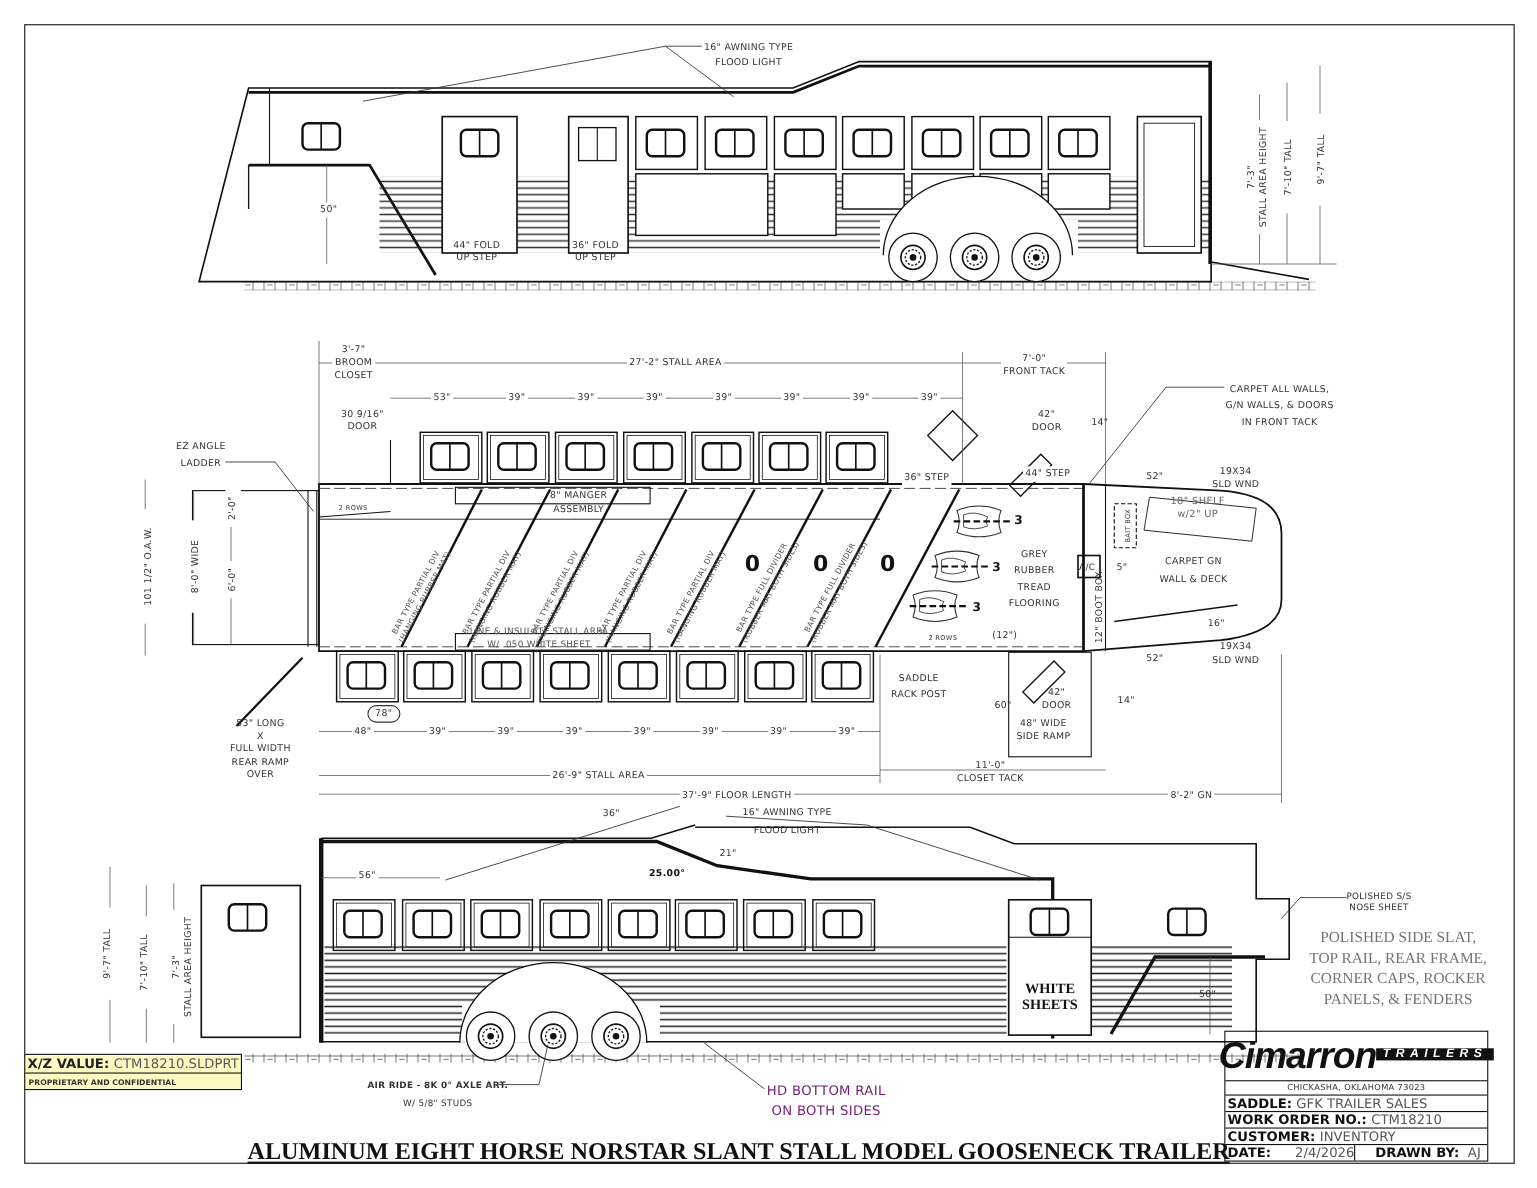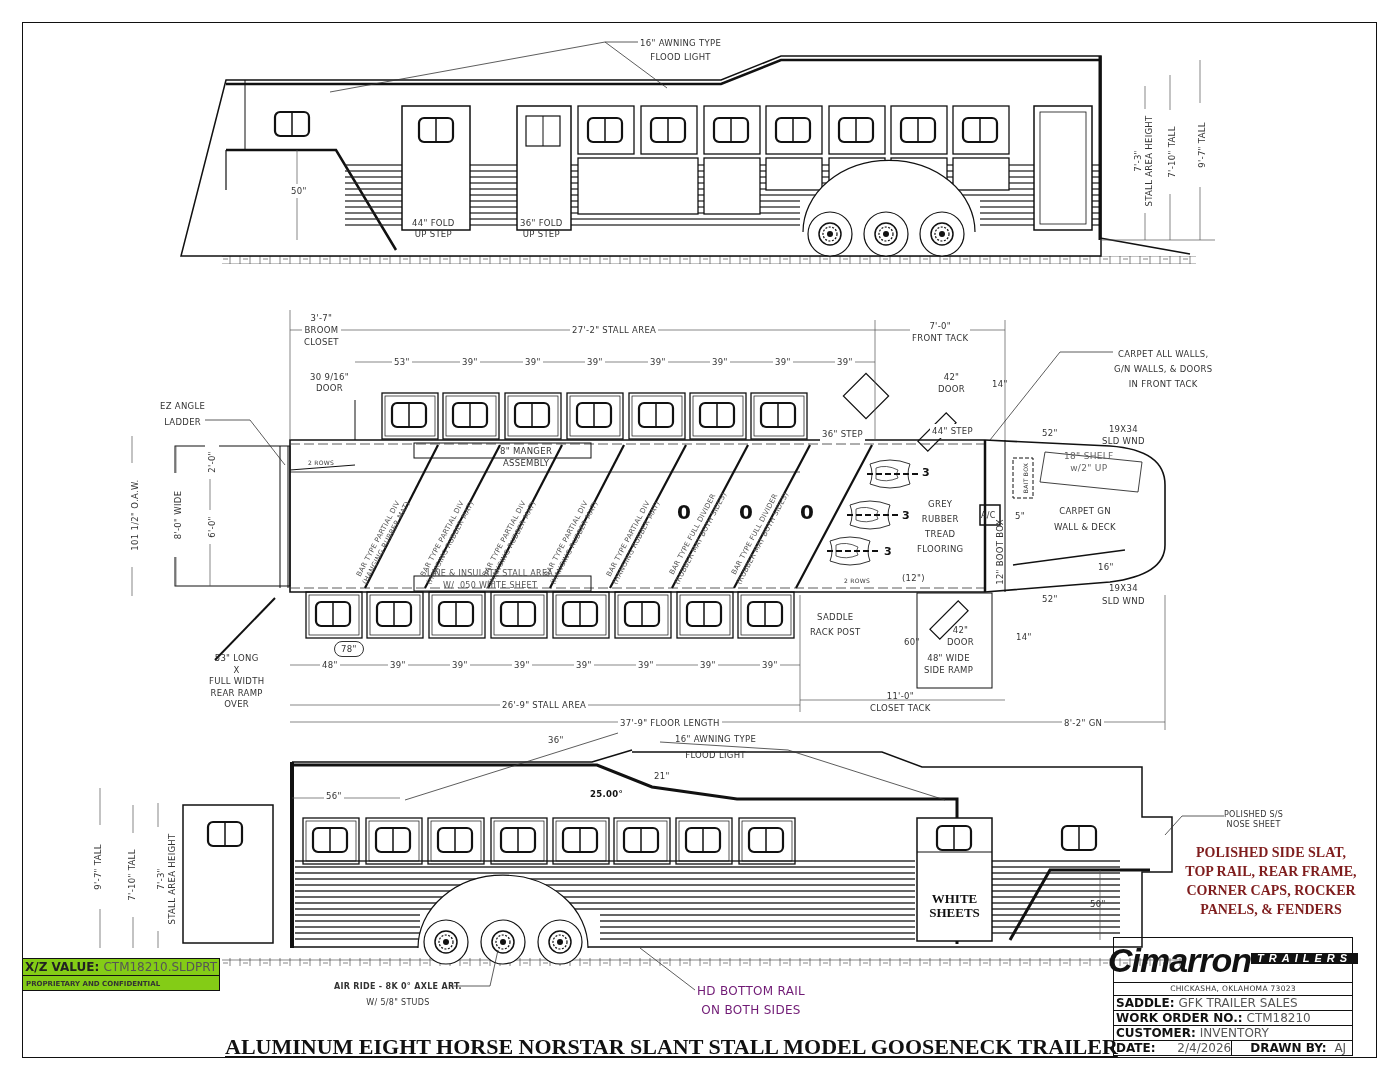--- a/index.html
+++ b/index.html
@@ -3,35 +3,35 @@
 <meta charset="utf-8">
 <style>
   html,body{margin:0;padding:0;background:#fff;}
   body{width:1397px;height:1080px;position:relative;overflow:hidden;font-family:"DejaVu Sans",sans-serif;color:#222;}
   .sheet{position:absolute;left:22px;top:22px;width:1355px;height:1036px;border:1.5px solid #111;box-sizing:border-box;}
   svg.draw{position:absolute;left:0;top:0;}
   .lbl{position:absolute;font-family:"DejaVu Sans",sans-serif;font-size:8.5px;color:#333;text-align:center;line-height:14px;letter-spacing:.3px;white-space:nowrap;background:#fff;padding:0 2px;}
   .lbl.nb{background:transparent;}
   .lbl.v{transform:rotate(-90deg);transform-origin:center center;}
   .lbl.d{transform:rotate(-62deg);transform-origin:left bottom;background:transparent;font-size:7px;line-height:9px;color:#555;}
-  .serif-note{position:absolute;font-family:"Liberation Serif",serif;font-weight:bold;font-size:14px;line-height:19px;text-align:center;color:#7f1d1d;}
+  .serif-note{position:absolute;font-family:"Liberation Serif",serif;font-weight:normal;font-size:14px;line-height:19px;text-align:center;color:#737373;}
   .white-sheets{position:absolute;font-family:"Liberation Serif",serif;font-weight:bold;font-size:13px;line-height:14px;text-align:center;color:#111;}
   .title{position:absolute;left:225px;top:1034px;font-family:"Liberation Serif",serif;font-weight:bold;font-size:22px;color:#111;text-decoration:underline;white-space:nowrap;}
   .tblock{position:absolute;left:1113px;top:937px;width:238px;border:1.5px solid #111;font-family:"DejaVu Sans",sans-serif;}
   .tblock .logo{height:44px;border-bottom:1px solid #111;display:flex;align-items:center;justify-content:center;position:relative;}
   .tblock .brand{font-family:"Liberation Sans",sans-serif;font-weight:900;font-style:italic;font-size:34px;letter-spacing:-1px;line-height:30px;color:#111;}
   .tblock .brand-sub{font-family:"Liberation Sans",sans-serif;font-weight:bold;font-style:italic;font-size:11px;letter-spacing:5px;color:#fff;background:#111;padding:0 6px;line-height:11px;margin-top:-3px;}
   .tblock .city{font-size:7.5px;text-align:center;border-bottom:1px solid #111;line-height:12px;color:#333;letter-spacing:.3px;}
   .tblock .row{border-bottom:1px solid #111;font-size:12px;line-height:14px;padding-left:2px;white-space:nowrap;display:flex;}
   .tblock .row:last-child{border-bottom:none;}
   .tblock .k{font-weight:bold;color:#111;}
   .tblock .val{color:#555;margin-left:4px;}
   .tblock .cell{flex:1;}
   .tblock .cell + .cell{border-left:1px solid #111;padding-left:18px;}
-  .xz{position:absolute;left:22px;top:958px;width:196px;border:1px solid #111;border-top:1.5px solid #111;background:#84cc16;}
+  .xz{position:absolute;left:22px;top:958px;width:196px;border:1px solid #111;border-top:1.5px solid #111;background:#fef9c3;}
   .xz .hd{font-size:12px;font-weight:bold;border-bottom:1px solid #111;line-height:16px;padding-left:2px;white-space:nowrap;overflow:hidden;}
   .xz .hd span{font-weight:normal;color:#555;}
   .xz .prop{font-size:7px;font-weight:bold;padding:4px 3px 2px;color:#333;}
   .xz .disc{font-size:6.5px;line-height:7.5px;padding:2px 3px 3px;color:#444;}
 </style>
 </head>
 <body>
 
 <div class="sheet"></div>
 

